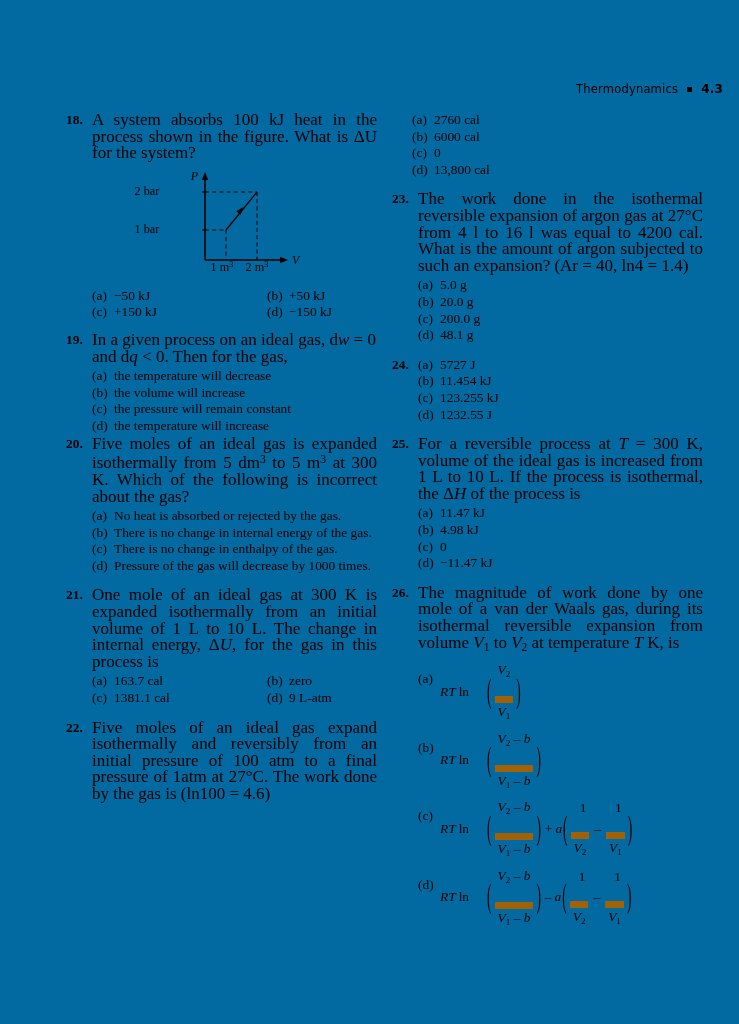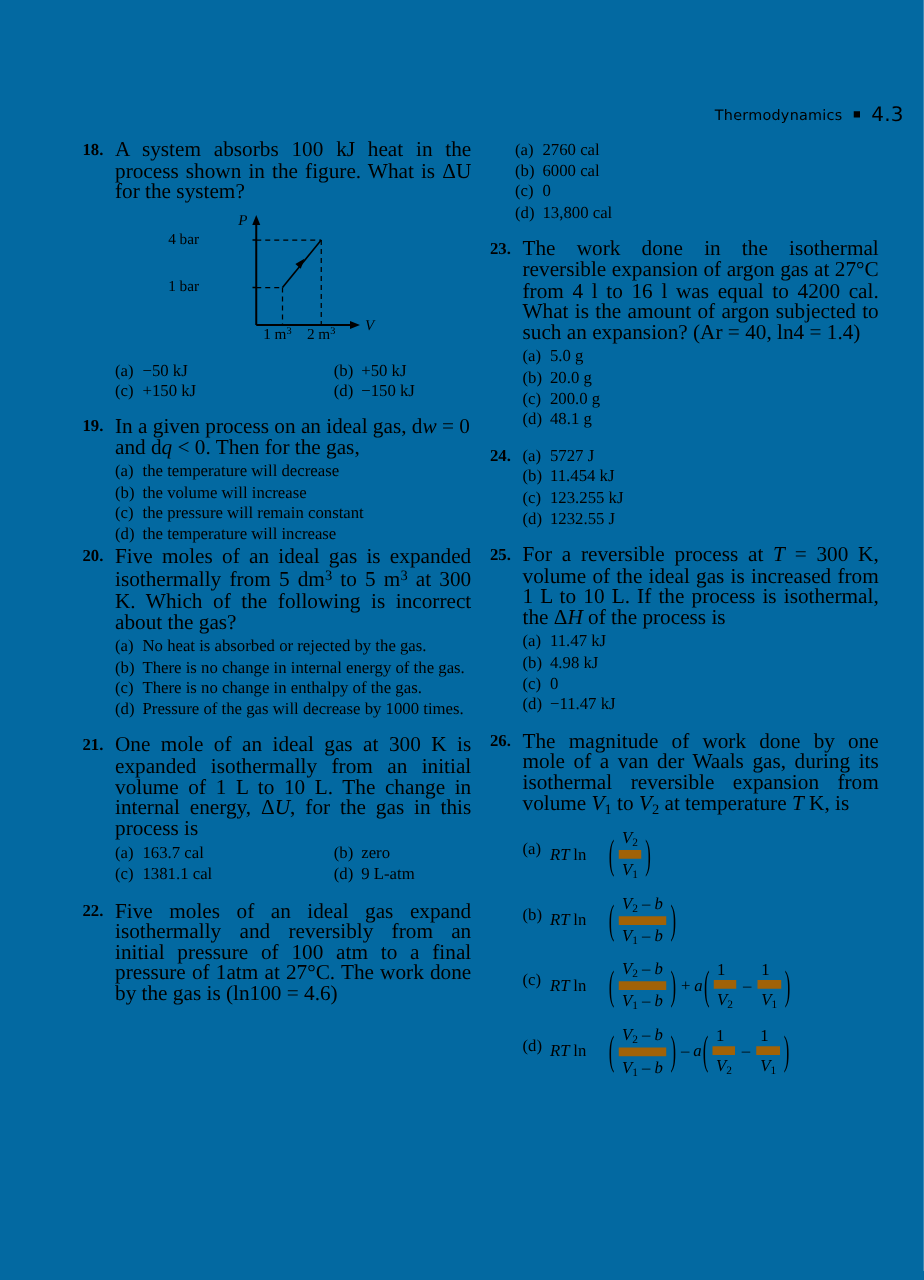--- a/index.html
+++ b/index.html
@@ -37,21 +37,21 @@
     display: flex;
     align-items: center;
     gap: 9px;
   }
   .runhead .rh-title { font-weight: 400; }
   .runhead .rh-sq {
     width: 5px; height: 5px;
     background: #000;
     display: inline-block;
   }
-  .runhead .rh-page { font-weight: 400; font-size: 16px; }
+  .runhead .rh-page { font-weight: 700; font-size: 12px; }
 
   
   .col {
     position: absolute;
     top: 112px;
     width: 311px;
   }
   .col-left  { left: 66px; }
   .col-right { left: 392px; }
 
@@ -147,25 +147,26 @@
     display: inline-block;
     font-size: 13.4px;
     transform: scaleY(2.45);
     transform-origin: center;
     margin: 0 1px;
     font-weight: 300;
   }
   .frac {
     display: inline-flex;
     flex-direction: column;
-    align-items: flex-start;
+    align-items: flex-end;
     justify-content: center;
     vertical-align: middle;
     margin: 0 2px;
     line-height: 1.12;
+    gap: 16px;
   }
   .frac .num { padding: 0 3px 1px 3px; }
   .frac .den { padding: 1px 3px 0 3px; border-top: 7px solid #a16207; }
   .subn {
     font-size: 0.68em;
     vertical-align: -0.28em;
     font-style: normal;
   }
   sup.exp {
     font-size: 0.68em;
@@ -212,21 +213,21 @@
             <line x1="42" y1="62" x2="45" y2="62" stroke="#000" stroke-width="1.2"></line>
 
             <line x1="66" y1="62" x2="97" y2="24" stroke="#000" stroke-width="1.3"></line>
 
             <polygon points="83.5,39 76.3,43.2 80.6,47.0" fill="#000"></polygon>
 
             <text x="38" y="3" font-family="Liberation Serif, serif" font-size="12" font-style="italic" text-anchor="end" dominant-baseline="hanging">P</text>
             <text x="132" y="96" font-family="Liberation Serif, serif" font-size="12" font-style="italic">V</text>
           </svg>
           
-          <div style="position:absolute; left:-25px; top:16px; font-size:12.2px; white-space:nowrap;">4 bar</div>
+          <div style="position:absolute; left:-25px; top:16px; font-size:12.2px; white-space:nowrap;">2 bar</div>
           <div style="position:absolute; left:-25px; top:54px; font-size:12.2px; white-space:nowrap;">1 bar</div>
           
           <div style="position:absolute; left:51px; top:92px; font-size:12.2px; white-space:nowrap;"><span>1 m</span><sup class="exp">3</sup></div>
           <div style="position:absolute; left:86px; top:92px; font-size:12.2px; white-space:nowrap;"><span>2 m</span><sup class="exp">3</sup></div>
         </div>
       </div>
 
       <div class="opts-2col">
         <div class="opt">
           <span class="lbl">(a)</span>

